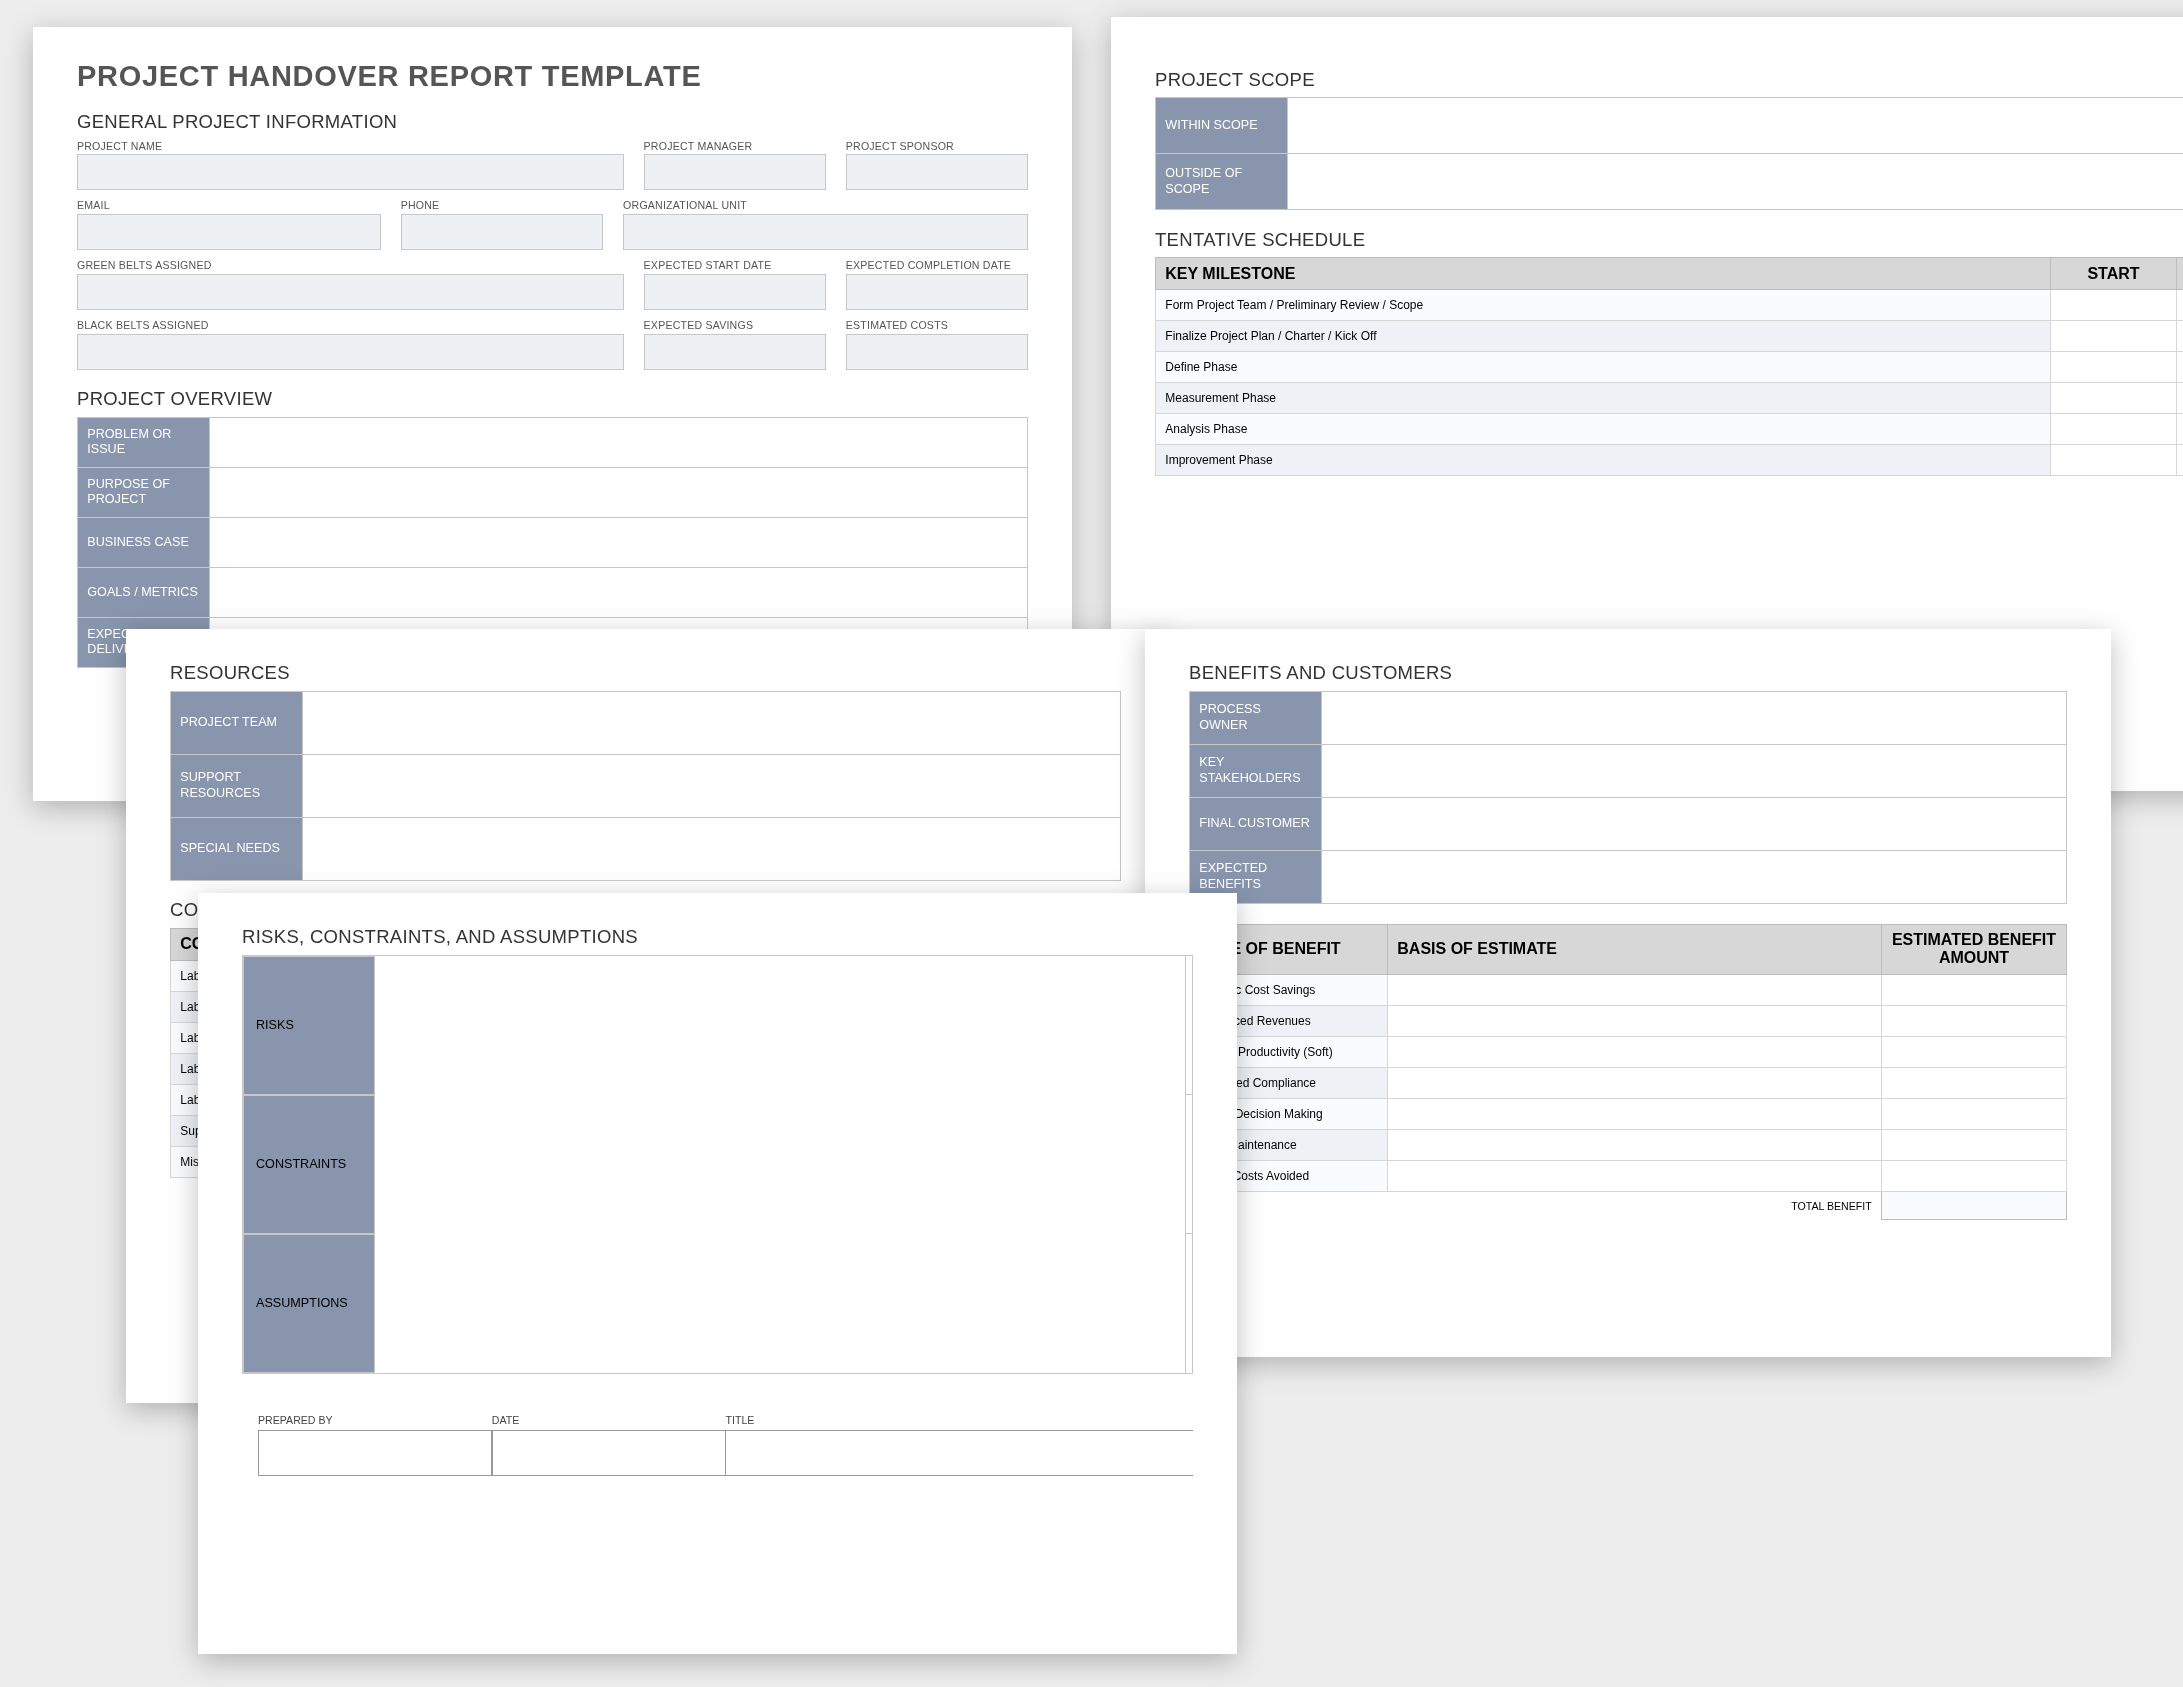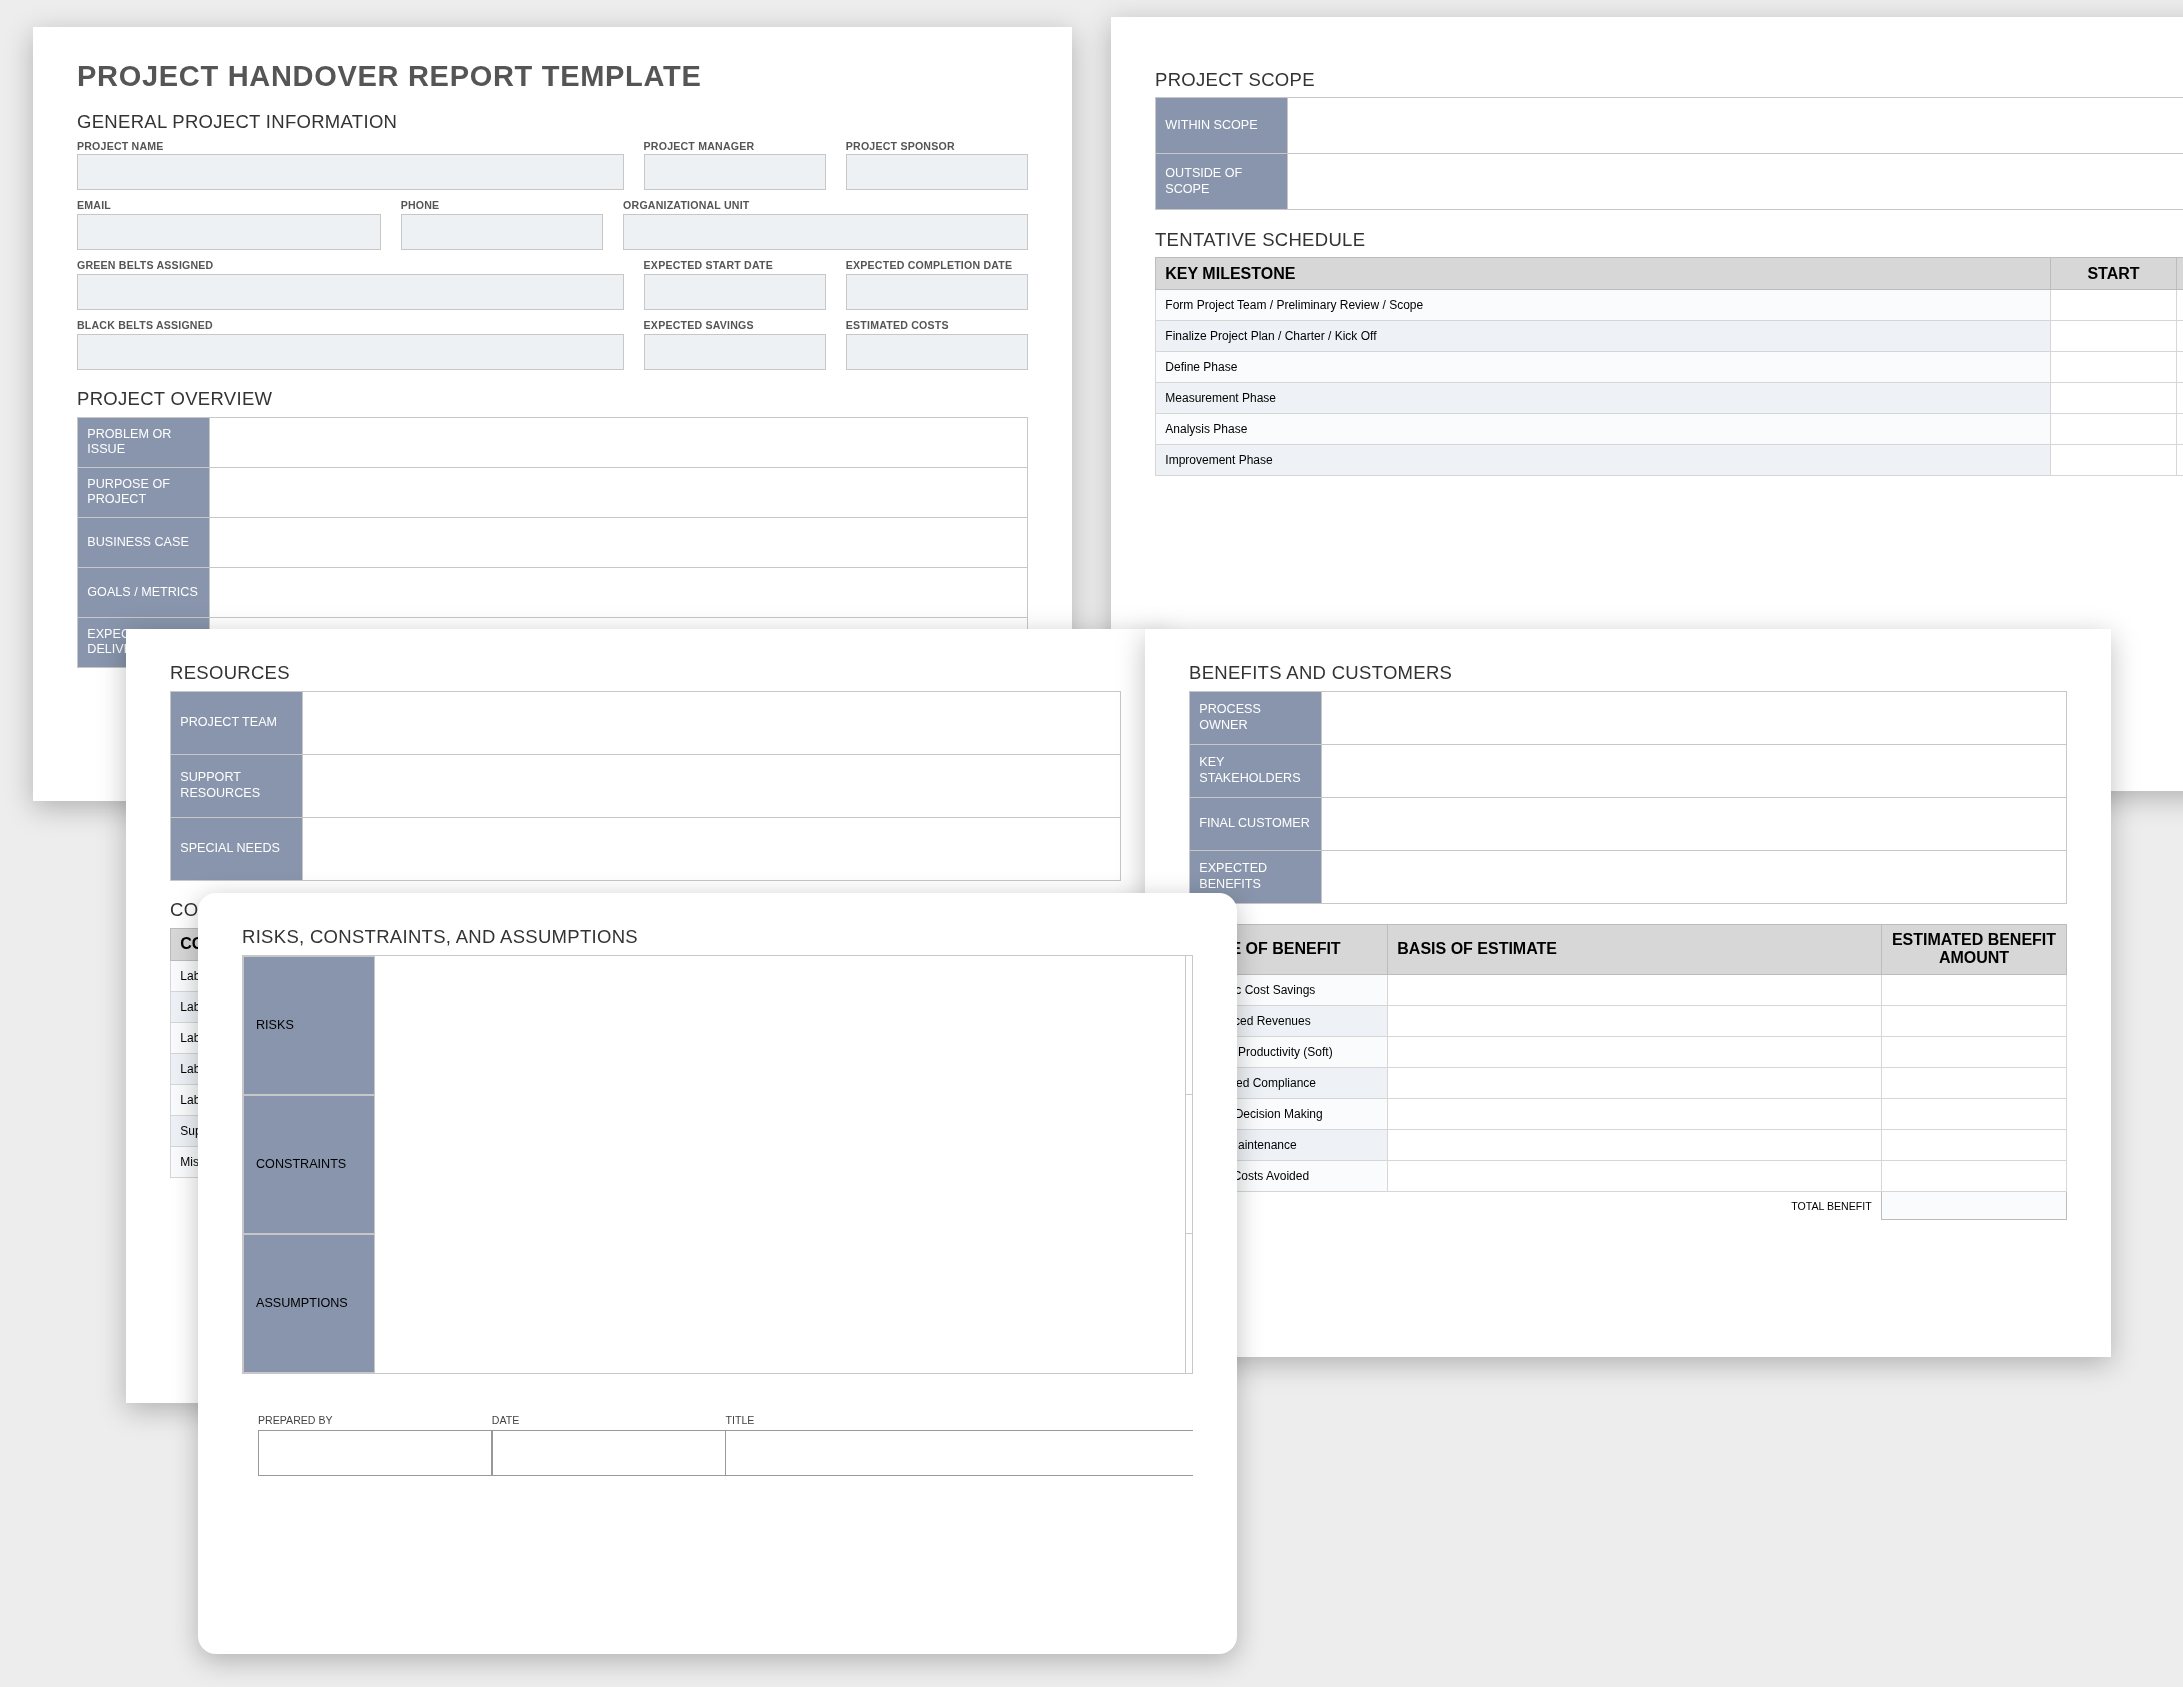--- a/index.html
+++ b/index.html
@@ -15,21 +15,21 @@
     position: absolute;
     background: #fff;
     box-shadow: 0 6.6px 26.5px rgba(0,0,0,0.25);
     padding: 33px 44px;
   }
   
   #page1 { left: 33px;  top: 26.5px;  width: 1039px; height: 774px; z-index: 1; }
   #page2 { left: 1111px; top: 17px;  width: 1236px; height: 774px; z-index: 1; }
   #page3 { left: 126px; top: 629px; width: 1039px; height: 774px; z-index: 2; }
   #page4 { left: 1145px; top: 629px; width: 966px; height: 728px; z-index: 2; }
-  #page5 { left: 198px; top: 893px; width: 1039px; height: 761px; z-index: 3; border-radius: 18px; }
+  #page5 { left: 198px; top: 893px; width: 1039px; height: 761px; z-index: 3; }
 
   .main-title {
     font-size: 29px;
     font-weight: 600;
     color: #555;
     letter-spacing: 0.7px;
     margin-bottom: 16.5px;
   }
   .section-title {
     font-size: 18.5px;
@@ -42,21 +42,21 @@
     font-size: 10.6px;
     color: #555;
     letter-spacing: 0.2px;
     margin-bottom: 2.6px;
   }
   .field-box {
     border: 0.7px solid #c7c7c7;
     background: #eef1f4;
     height: 36px;
   }
-  .row { display: flex; gap: 20px; margin-bottom: 9.3px; font-weight: bold; }
+  .row { display: flex; gap: 20px; margin-bottom: 9.3px; }
   .col { display: flex; flex-direction: column; flex: 1; }
 
   
   .kv-table { border: 0.7px solid #c7c7c7; width: 100%; border-collapse: collapse; }
   .kv-table td { border: 0.7px solid #c7c7c7; vertical-align: middle; }
   .kv-label {
     background: #8895ac;
     color: #fff;
     font-size: 12.6px;
     padding: 6.6px 9.3px;

